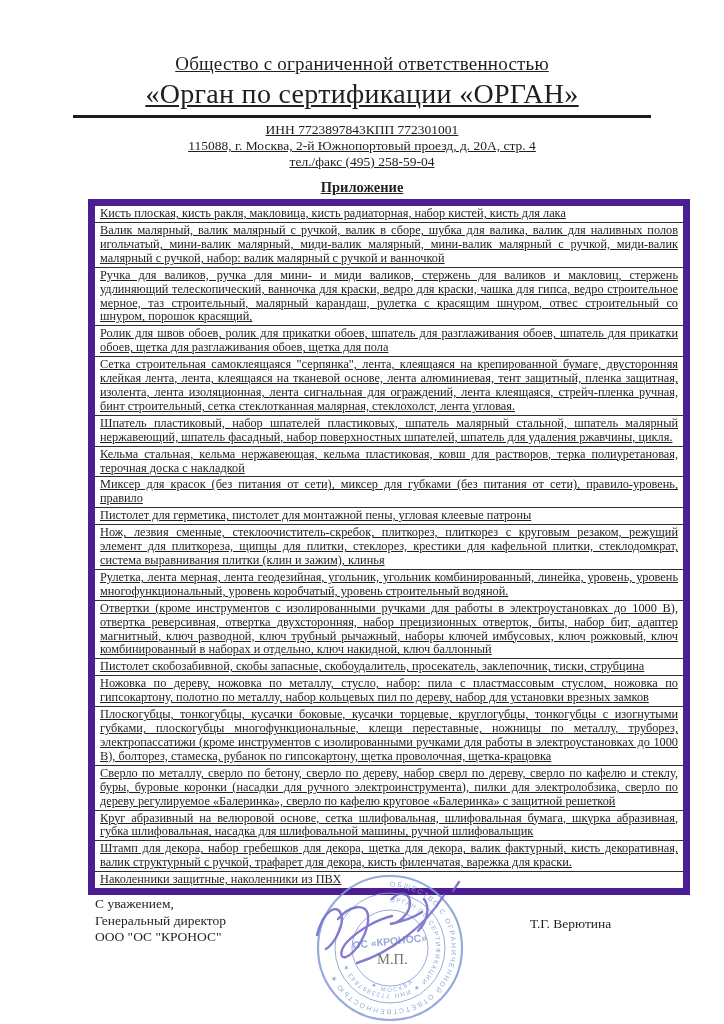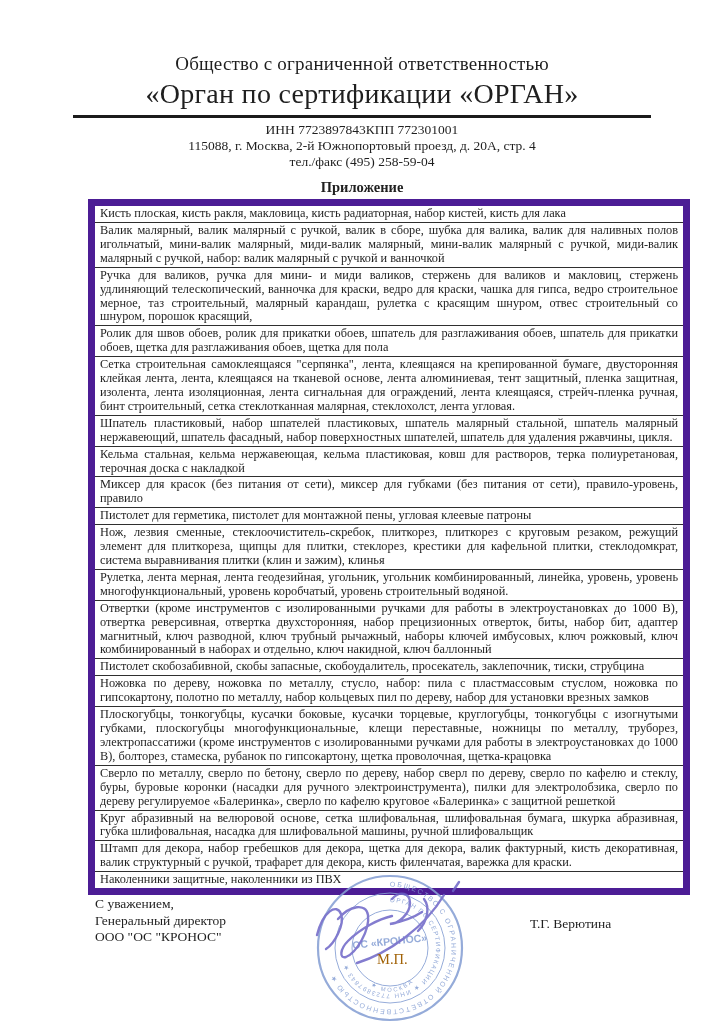--- a/index.html
+++ b/index.html
@@ -2,39 +2,39 @@
 <html lang="ru"><head>
 <meta charset="utf-8">
 <style>
   html,body{margin:0;padding:0;}
   body{
     width:724px;height:1024px;position:relative;overflow:hidden;
     background:#ffffff;color:#1f1f1f;
     font-family:"Liberation Serif", serif;
     -webkit-font-smoothing:antialiased;
   }
-  .page{position:relative;width:724px;height:1024px;}
+  .page{position:relative;width:724px;height:1024px;text-decoration:underline;}
   .header{text-align:center;padding-top:52px;}
   .org-type{font-size:19px;line-height:24px;letter-spacing:.2px;}
   .org-name{font-size:28px;line-height:33px;margin-top:1px;letter-spacing:.3px;}
   .rule{width:578px;height:3px;background:#1b1b1b;margin:5px auto 0 auto;}
   .meta-row{display:flex;justify-content:center;font-size:13.5px;line-height:15px;margin-top:4px;}
   .meta-line{font-size:13.5px;line-height:15px;margin-top:1px;text-align:center;}
   .app-title{font-size:14.5px;font-weight:bold;text-align:center;margin-top:10px;line-height:17px;}
   .doc-table{margin:3px 34px 0 88px;border:7px solid #4c1d95;}
   .doc-row{
     border-bottom:1px solid #2f2f2f;
     font-size:12.3px;line-height:13.9px;
     padding:1px 5px;text-align:justify;min-height:14px;
   }
   .doc-row:last-child{border-bottom:none;}
   .closing-block{position:absolute;left:95px;top:896px;font-size:13.5px;line-height:16.5px;}
   .signer-name{position:absolute;left:530px;top:916px;font-size:13.5px;}
   .stamp-wrap{position:absolute;left:303px;top:861px;width:174px;height:174px;z-index:2;opacity:.88;}
-  .mp-mark{position:absolute;left:377px;top:951px;font-size:14.5px;z-index:3;color:#a16207;}
+  .mp-mark{position:absolute;left:377px;top:951px;font-size:14.5px;z-index:3;color:#737373;}
 </style>
 </head>
 <body>
 
 <div class="page">
 
   <div class="header">
     <div class="org-type">Общество с ограниченной ответственностью</div>
     <div class="org-name">«Орган по сертификации «ОРГАН»</div>
     <div class="rule"></div>

